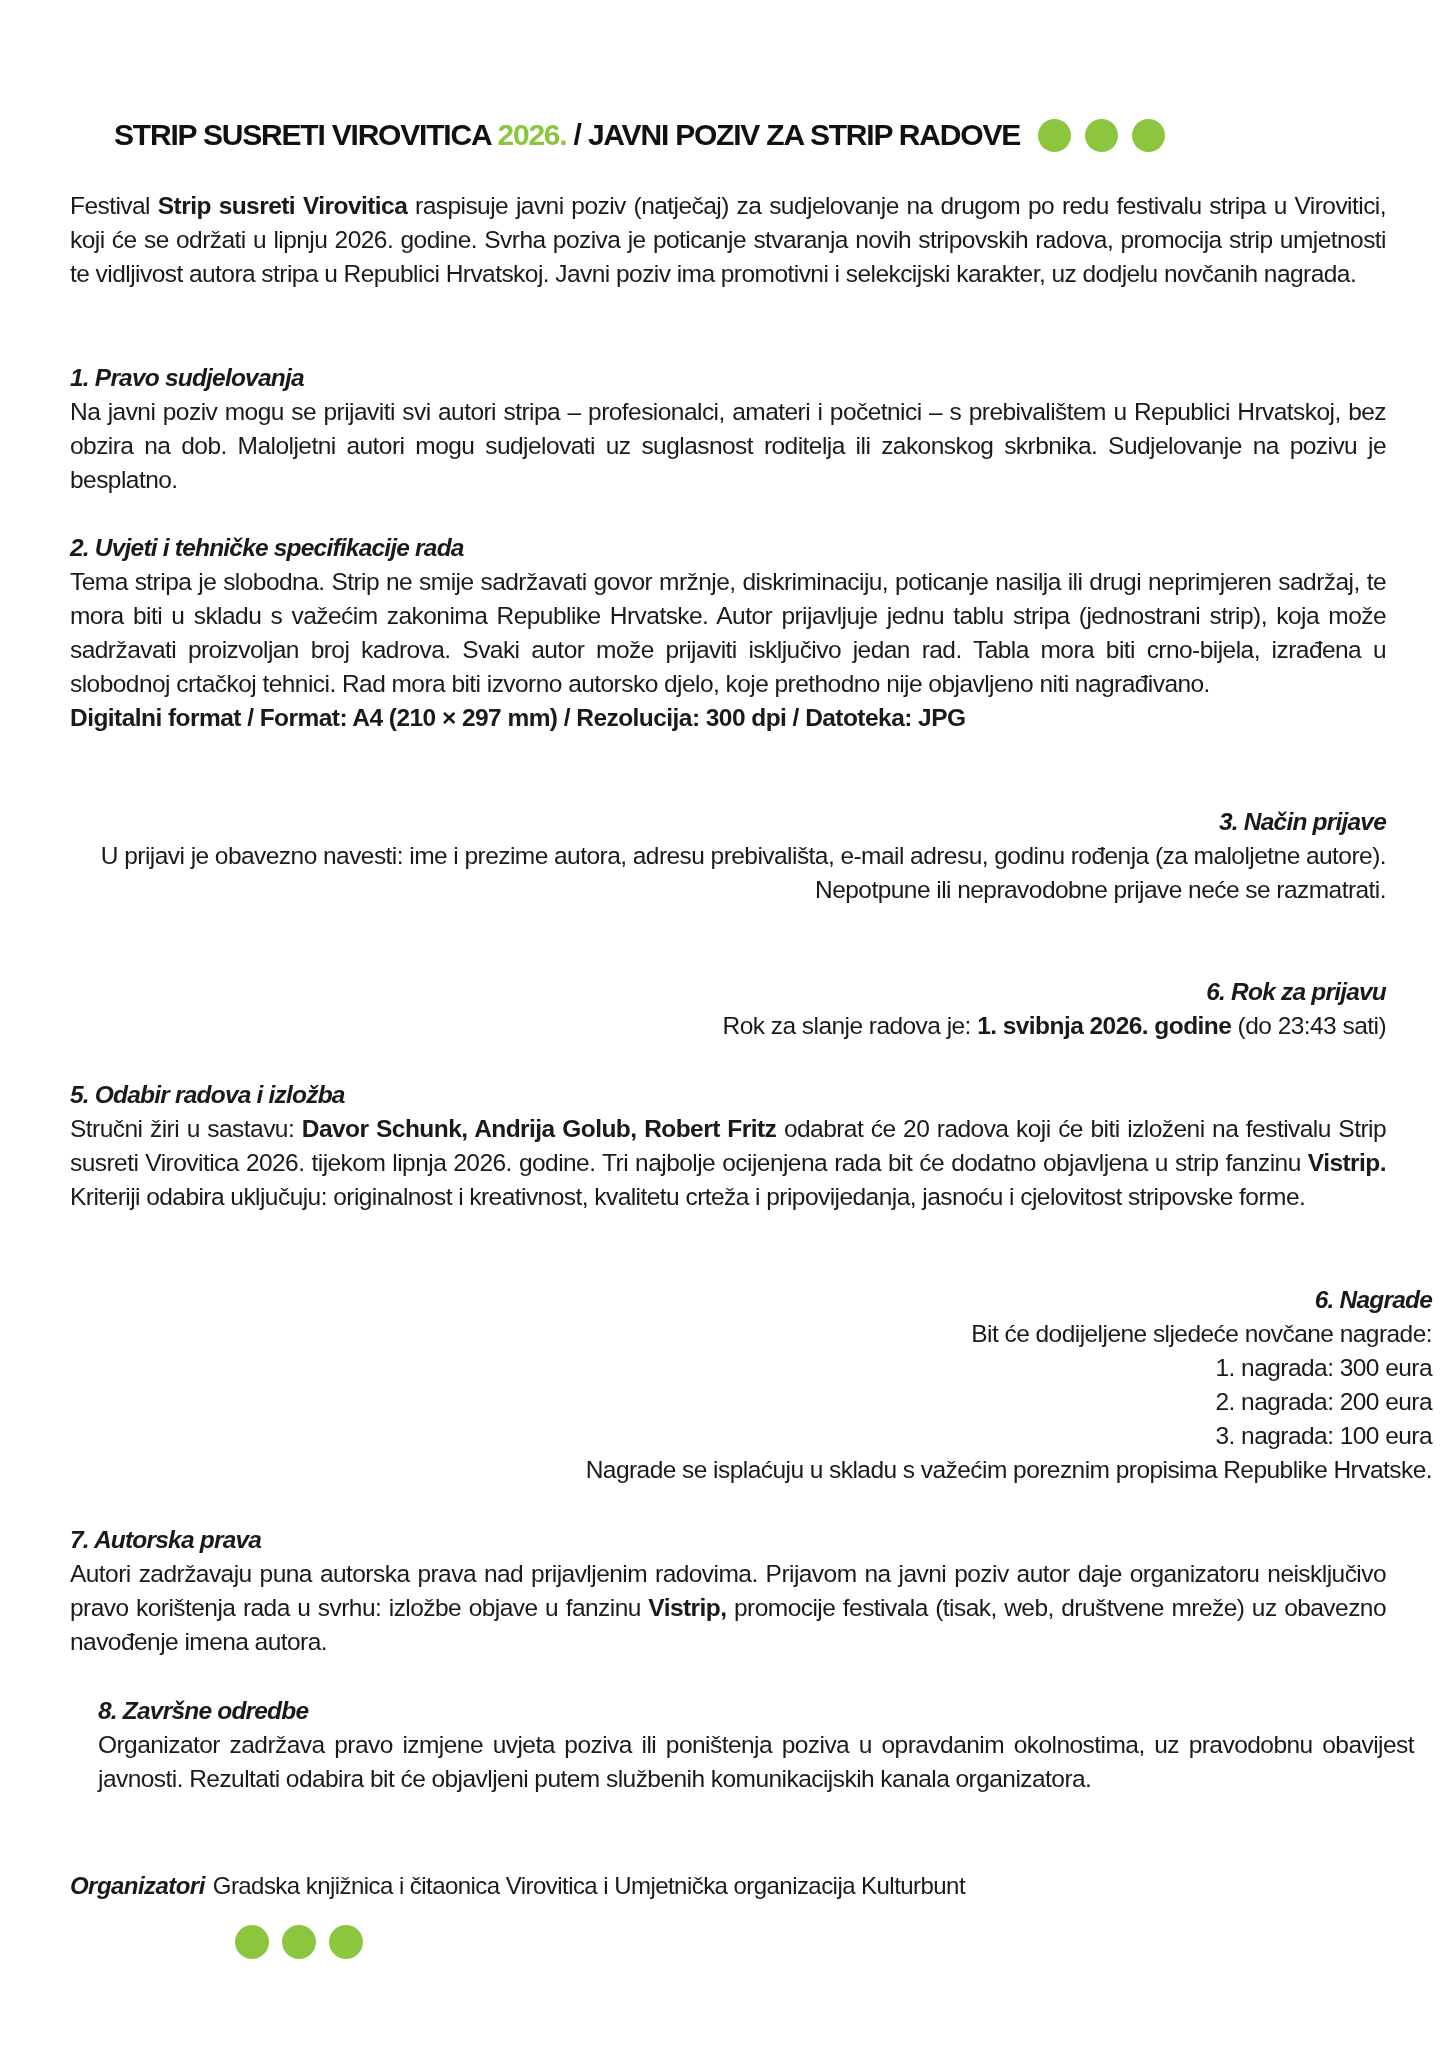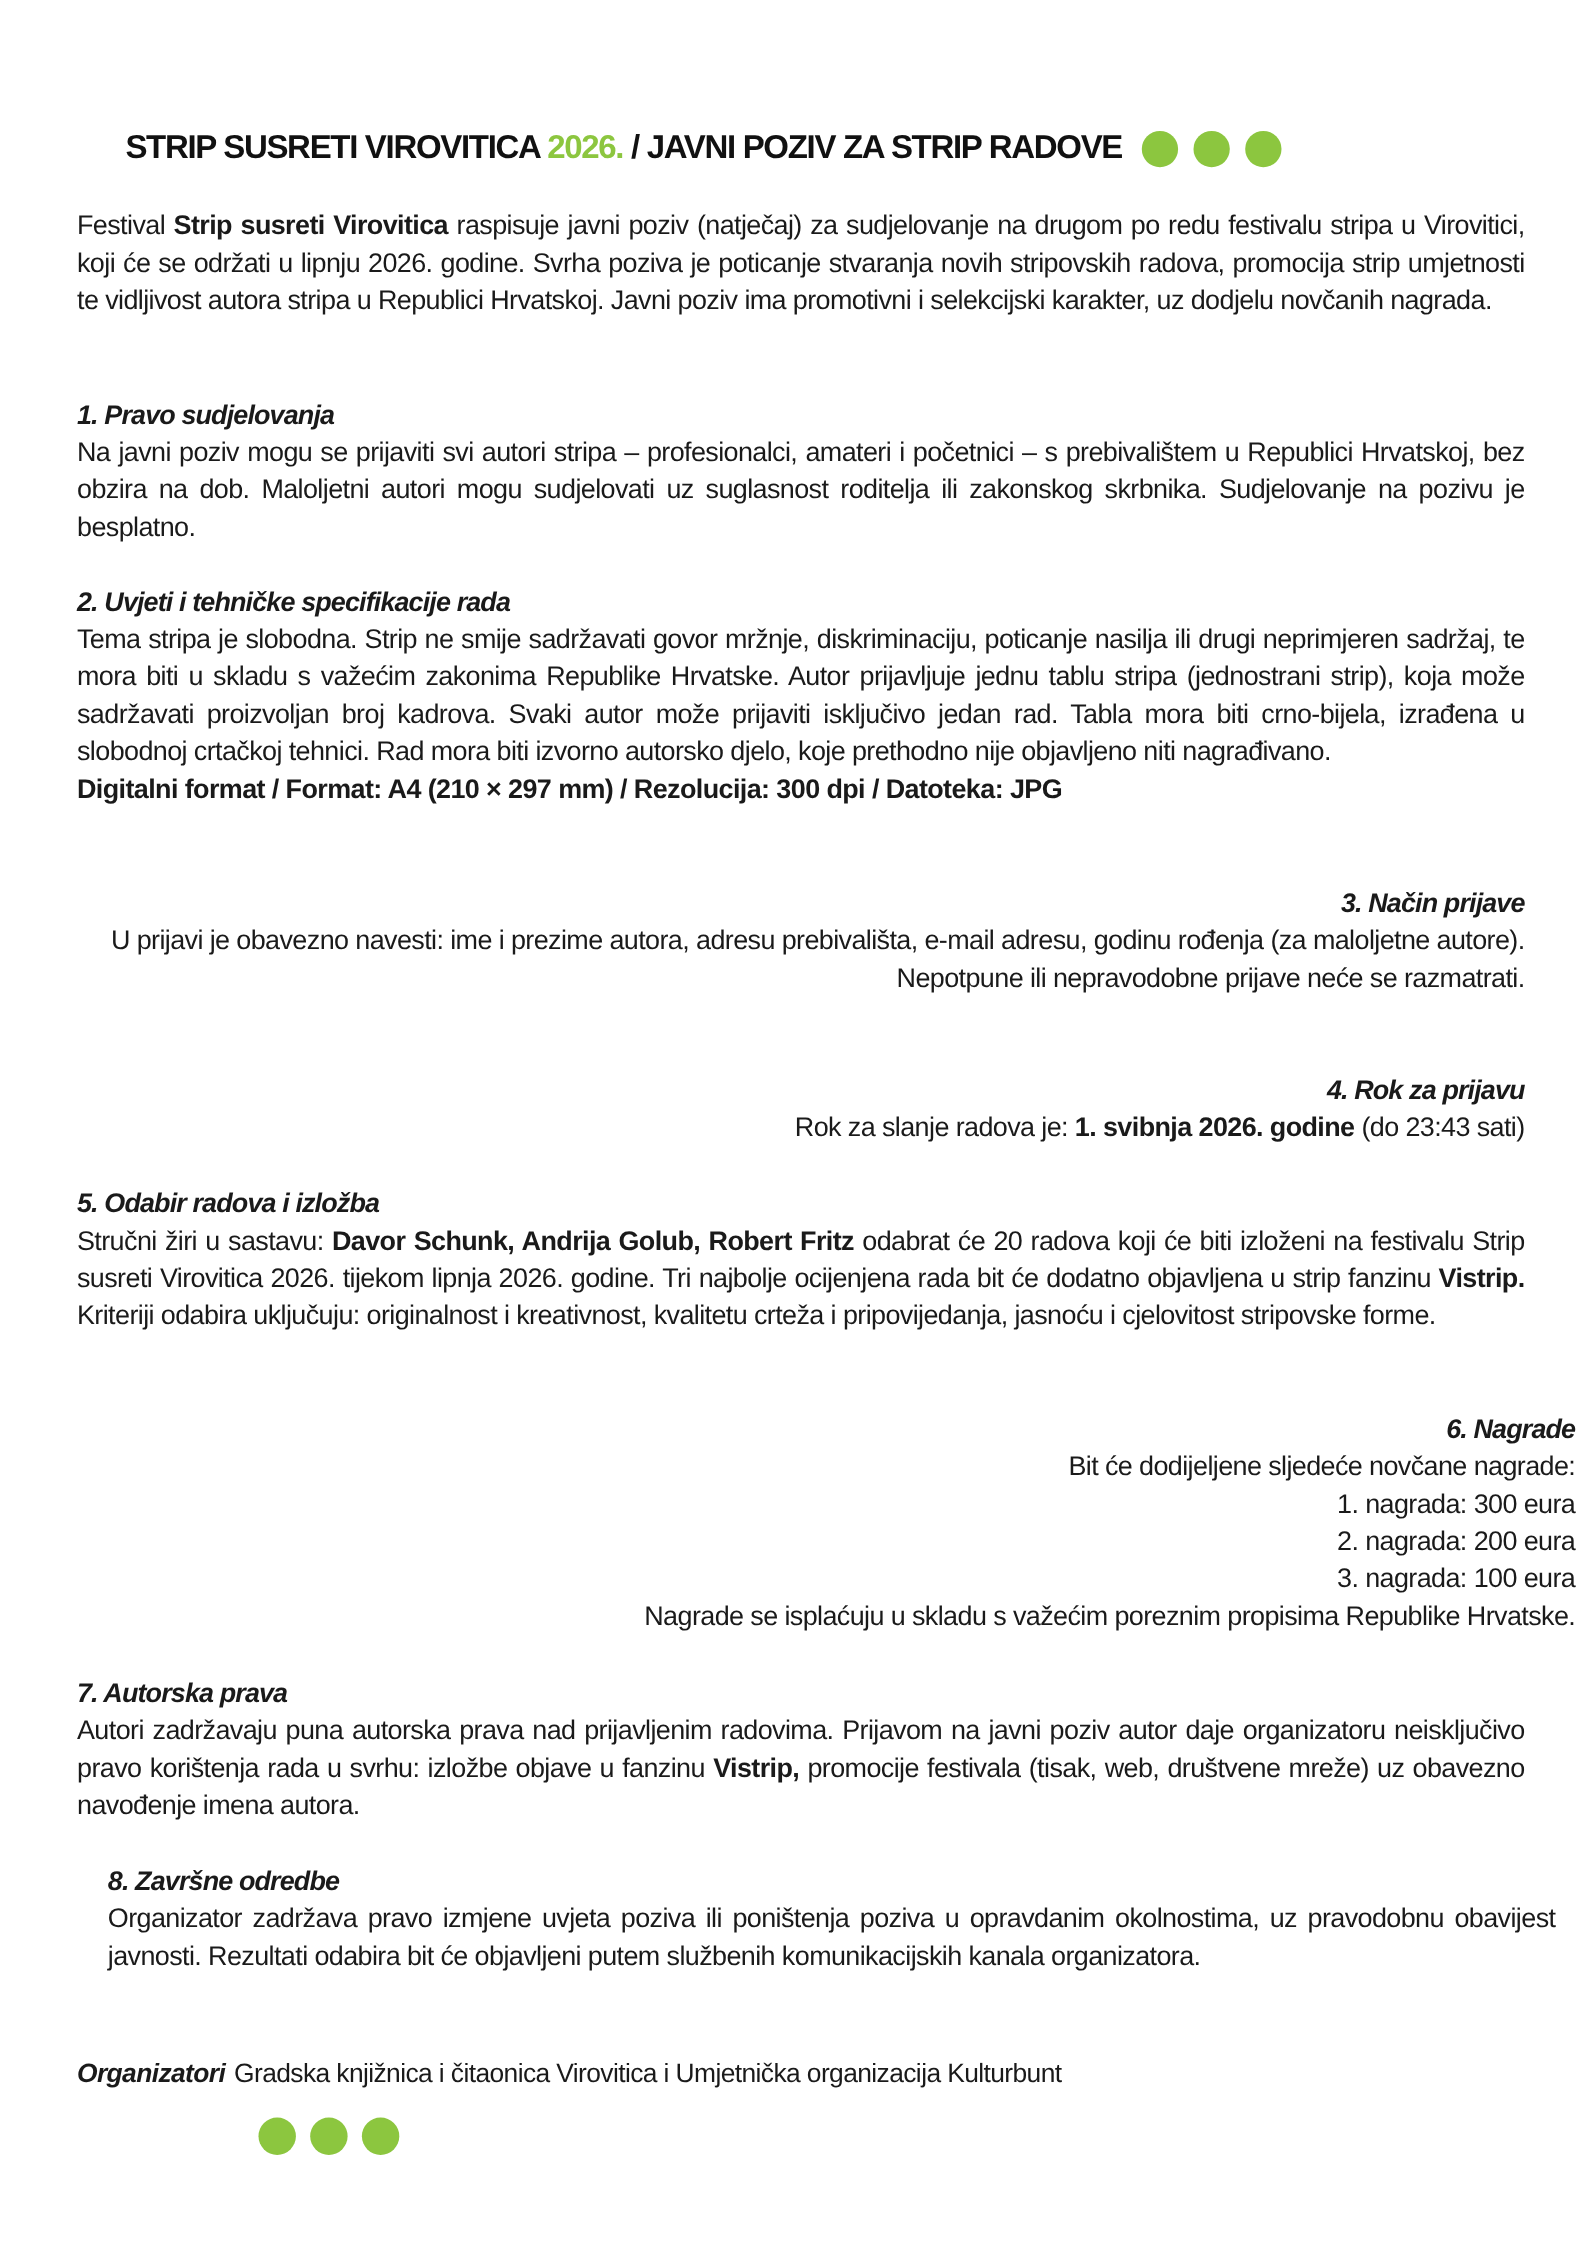--- a/index.html
+++ b/index.html
@@ -51,21 +51,21 @@
     <p>Tema stripa je slobodna. Strip ne smije sadržavati govor mržnje, diskriminaciju, poticanje nasilja ili drugi neprimjeren sadržaj, te mora biti u skladu s važećim zakonima Republike Hrvatske. Autor prijavljuje jednu tablu stripa (jednostrani strip), koja može sadržavati proizvoljan broj kadrova. Svaki autor može prijaviti isključivo jedan rad. Tabla mora biti crno-bijela, izrađena u slobodnoj crtačkoj tehnici. Rad mora biti izvorno autorsko djelo, koje prethodno nije objavljeno niti nagrađivano.</p>
     <p class="b">Digitalni format / Format: A4 (210 × 297 mm) / Rezolucija: 300 dpi / Datoteka: JPG</p>
   </div>
 
   <div class="block" style="top:805px;">
     <p class="sec-h">3. Način prijave</p>
     <p>U prijavi je obavezno navesti: ime i prezime autora, adresu prebivališta, e-mail adresu, godinu rođenja (za maloljetne autore). Nepotpune ili nepravodobne prijave neće se razmatrati.</p>
   </div>
 
   <div class="block" style="top:975px;">
-    <p class="sec-h">4. Rok za prijavu</p>
+    <p class="sec-h">6. Rok za prijavu</p>
     <p><span>Rok za slanje radova je: </span><b>1. svibnja 2026. godine</b><span> (do 23:43 sati)</span></p>
   </div>
 
   <div class="block justify" style="top:1078px;">
     <p class="sec-h">5. Odabir radova i izložba</p>
     <p><span>Stručni žiri u sastavu: </span><b>Davor Schunk, Andrija Golub, Robert Fritz</b><span> odabrat će 20 radova koji će biti izloženi na festivalu Strip susreti Virovitica 2026. tijekom lipnja 2026. godine. Tri najbolje ocijenjena rada bit će dodatno objavljena u strip fanzinu </span><b>Vistrip.</b><span> Kriteriji odabira uključuju: originalnost i kreativnost, kvalitetu crteža i pripovijedanja, jasnoću i cjelovitost stripovske forme.</span></p>
   </div>
 
   <div class="block" style="top:1283px;margin-left:46px;">
     <p class="sec-h">6. Nagrade</p>

